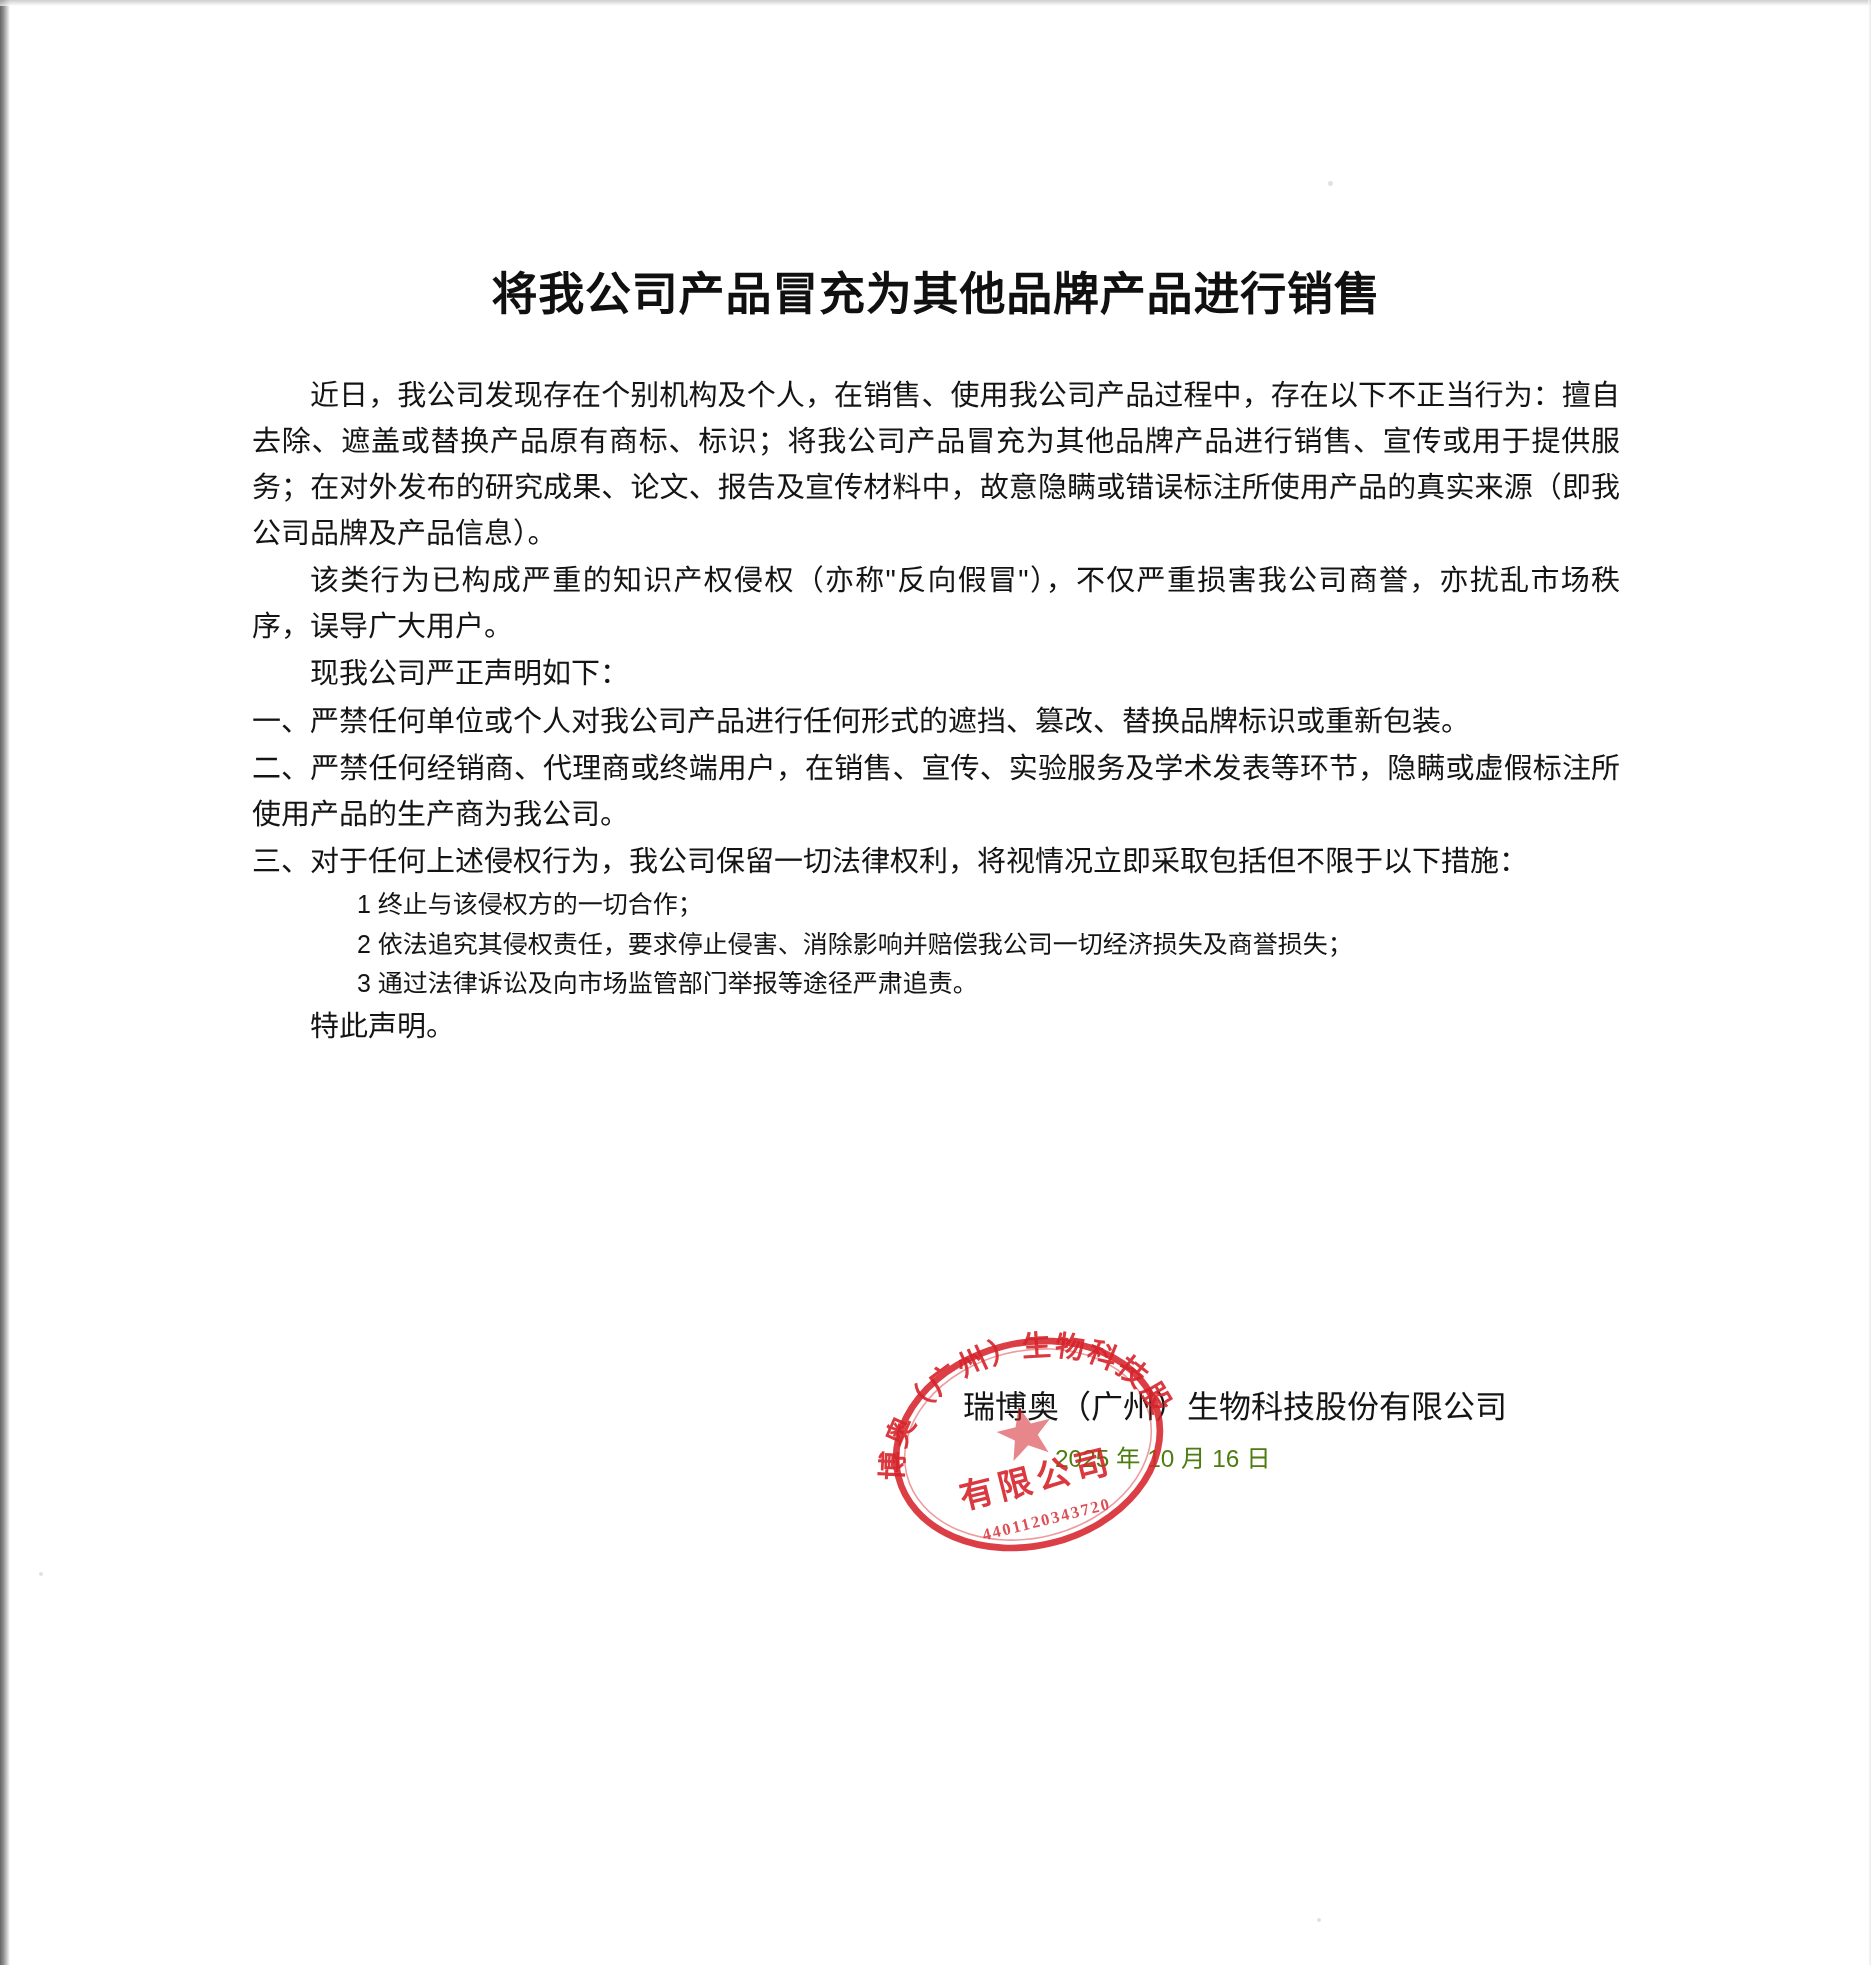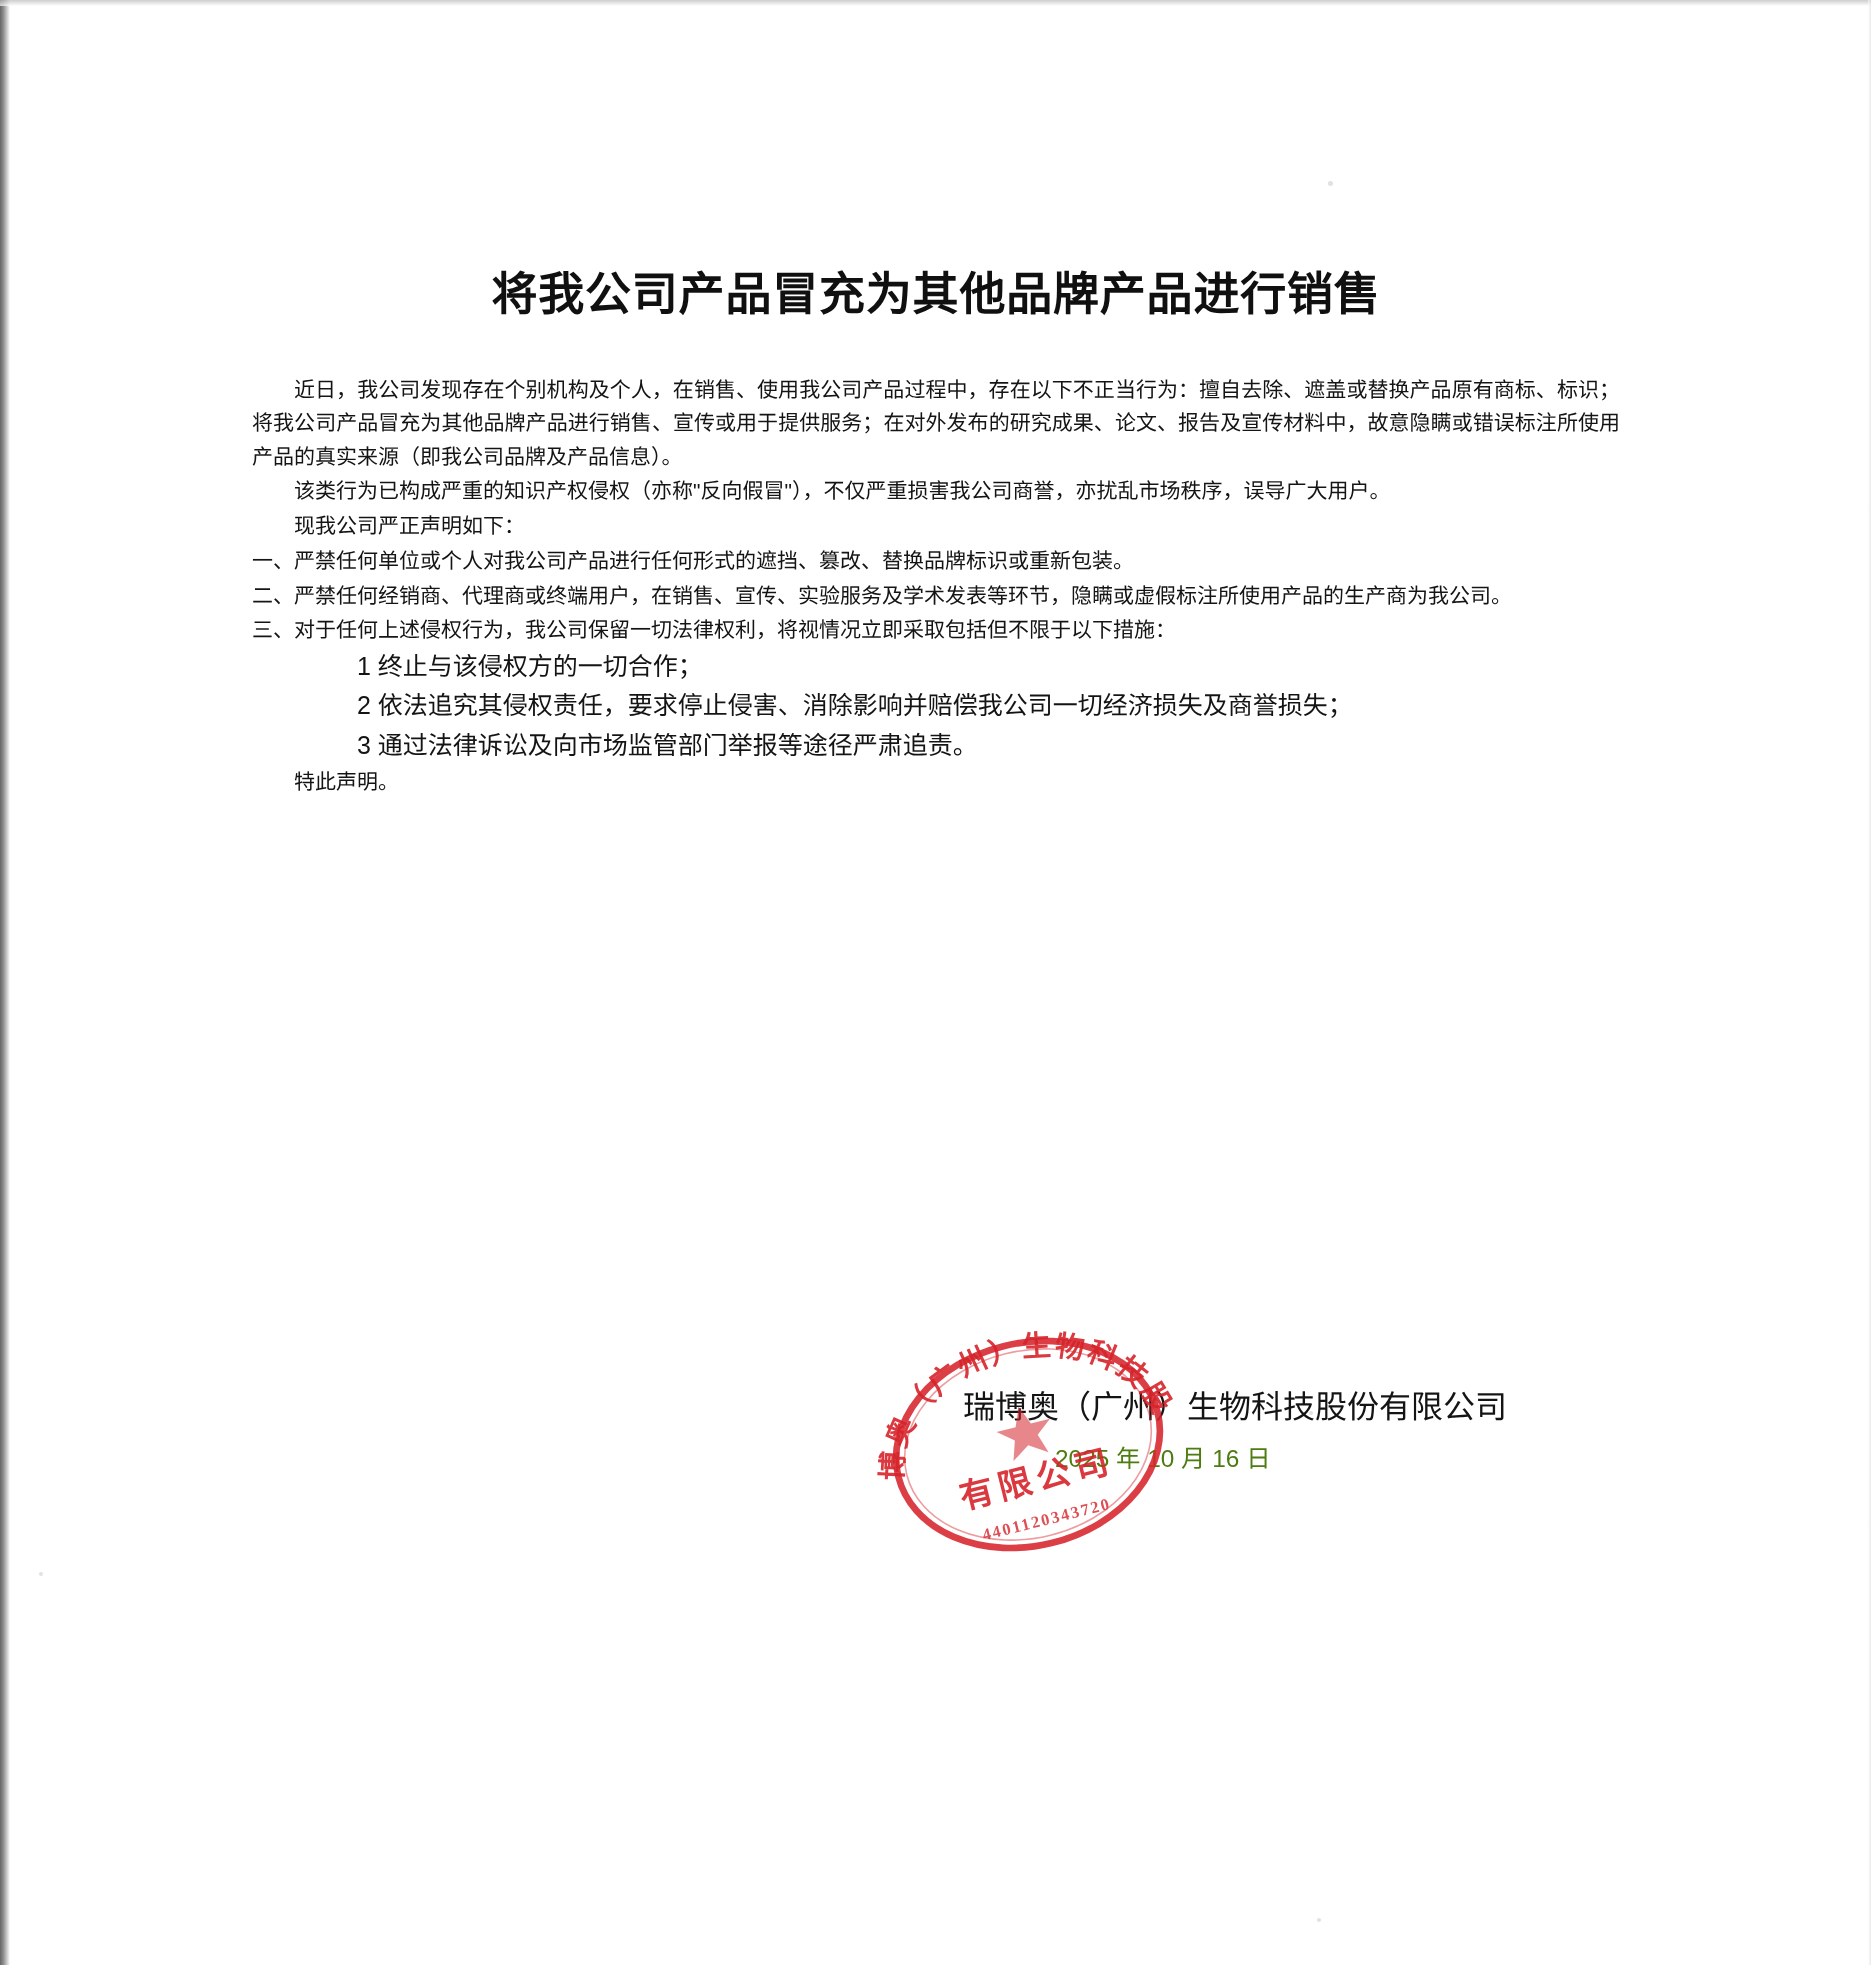--- a/index.html
+++ b/index.html
@@ -57,21 +57,21 @@
     text-align: center;
     font-size: 46px;
     font-weight: bold;
     letter-spacing: 0.8px;
     line-height: 1.2;
     margin: 0 0 51px 0;
     color: #101010;
   }
 
   .para {
-    font-size: 21px;
+    font-size: 29px;
     line-height: 1.58;
     text-align: justify;
     text-justify: inter-ideograph;
     margin: 0;
     color: #141414;
   }
   .indent2 { text-indent: 2em; }
 
   .para + .para { margin-top: 1.6px; }
 

